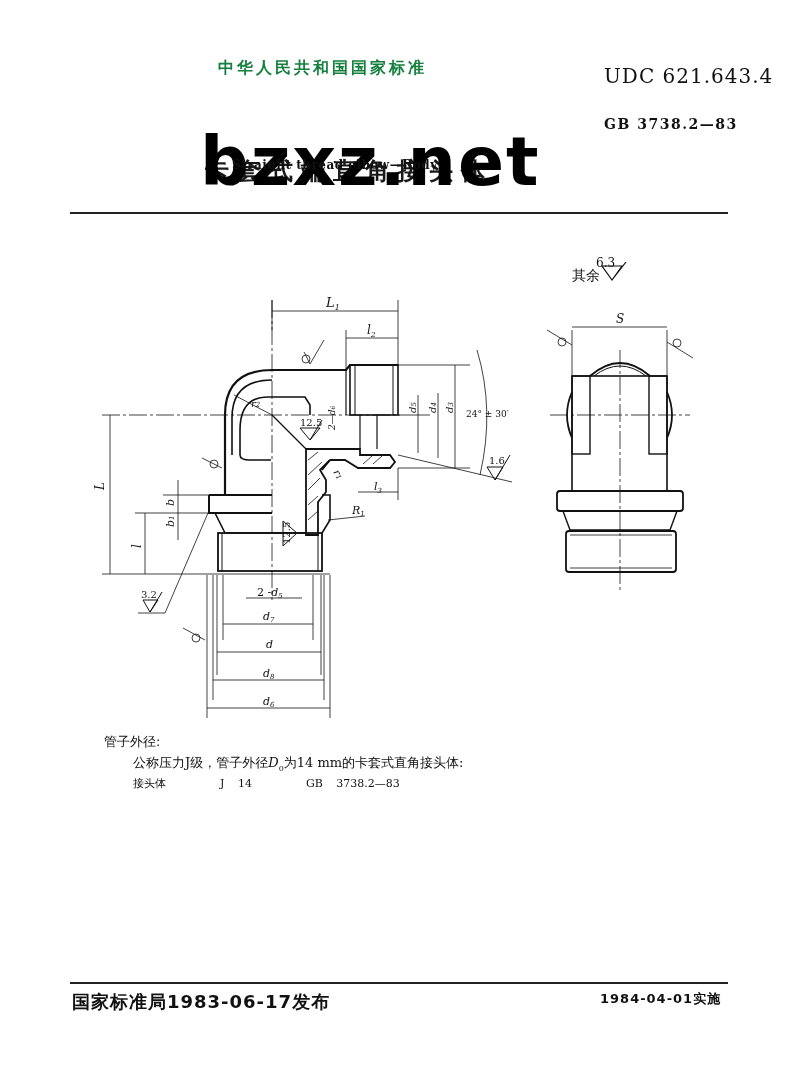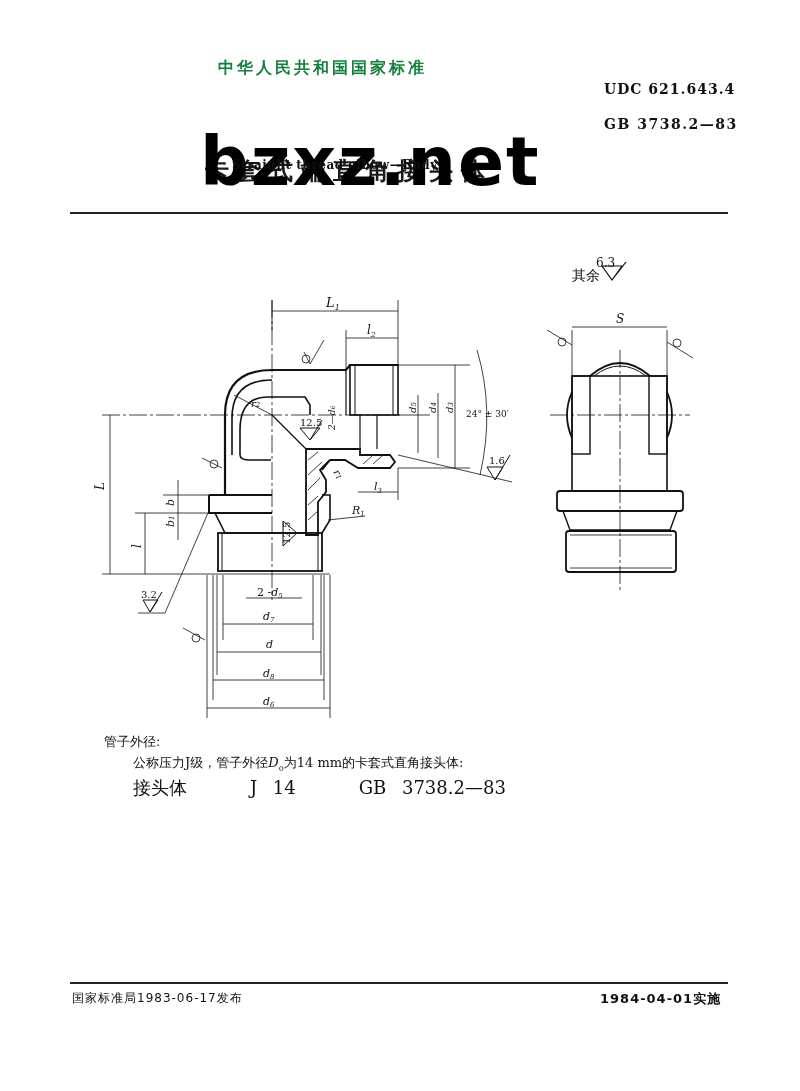--- a/index.html
+++ b/index.html
@@ -1,32 +1,32 @@
 <!DOCTYPE html>
 <html><head>
 <meta charset="utf-8">
 <style>
   html, body { margin: 0; padding: 0; background: #ffffff; }
   body { width: 800px; height: 1091px; position: relative; overflow: hidden;
          font-family: "DejaVu Serif", serif; color: #111; }
   .abs { position: absolute; }
   .hdr-cn { left: 218px; top: 58px; font-family: "DejaVu Sans", sans-serif; font-size: 16px; letter-spacing: 3px; font-weight: bold; color: #15803d; text-align: right; }
-  .udc { left: 604px; top: 64px; font-family: "DejaVu Serif", serif; font-size: 14px; font-weight: bold; letter-spacing: 1px; margin-top: 17px; }
+  .udc { left: 604px; top: 64px; font-family: "DejaVu Serif", serif; font-size: 20px; font-weight: normal; letter-spacing: 1px; }
   .title-cn { left: 205px; top: 113px; font-family: "DejaVu Sans", sans-serif; font-size: 24px; letter-spacing: 8px; font-weight: bold; color: #1a1a1a; margin-top: 42px; }
   .gb { left: 604px; top: 116px; font-family: "DejaVu Serif", serif; font-size: 14px; font-weight: bold; letter-spacing: 1.5px; }
   .title-en { left: 232px; top: 158px; font-family: "DejaVu Serif", serif; font-size: 12px; font-weight: bold; letter-spacing: 0.5px; z-index: 2; }
   .watermark { left: 200px; top: 128px; font-family: "DejaVu Sans", sans-serif; font-weight: bold; font-size: 68px; color: #000000; letter-spacing: 2px; z-index: 1; line-height: 1; }
   .rule-top { left: 70px; top: 212px; width: 658px; height: 2px; background: #222; }
   .rule-bottom { left: 70px; top: 982px; width: 658px; height: 2px; background: #222; }
   .note-other { left: 572px; top: 267px; font-family: Liberation Mono, monospace; font-size: 14px; }
   .note-other-val { left: 596px; top: 256px; font-family: "DejaVu Serif", serif; font-size: 12px; }
   .label-title { left: 104px; top: 733px; font-family: "DejaVu Sans", sans-serif; font-size: 13px; }
   .label-line1 { left: 133px; top: 754px; font-family: "DejaVu Serif", serif; font-size: 13px; }
-  .label-line2 { left: 133px; top: 776px; font-family: "DejaVu Serif", serif; font-size: 18px; word-spacing: 10px; }
-  .foot-left { left: 72px; top: 990px; font-family: "DejaVu Sans", sans-serif; font-weight: normal; font-size: 12px; letter-spacing: 1px; }
+  .label-line2 { left: 133px; top: 776px; font-family: "DejaVu Serif", serif; font-size: 11px; word-spacing: 10px; }
+  .foot-left { left: 72px; top: 990px; font-family: "DejaVu Sans", sans-serif; font-weight: bold; font-size: 18px; letter-spacing: 1px; }
   .foot-right { left: 600px; top: 990px; font-family: "DejaVu Sans", sans-serif; font-weight: bold; font-size: 13px; letter-spacing: 1px; }
   svg text { font-family: "DejaVu Serif", serif; font-style: italic; fill: #111; }
   svg .up { font-style: normal; }
 </style>
 </head>
 <body>
 
 <div class="abs watermark">bzxz.net</div>
 
 <div class="abs hdr-cn">中华人民共和国国家标准</div>

